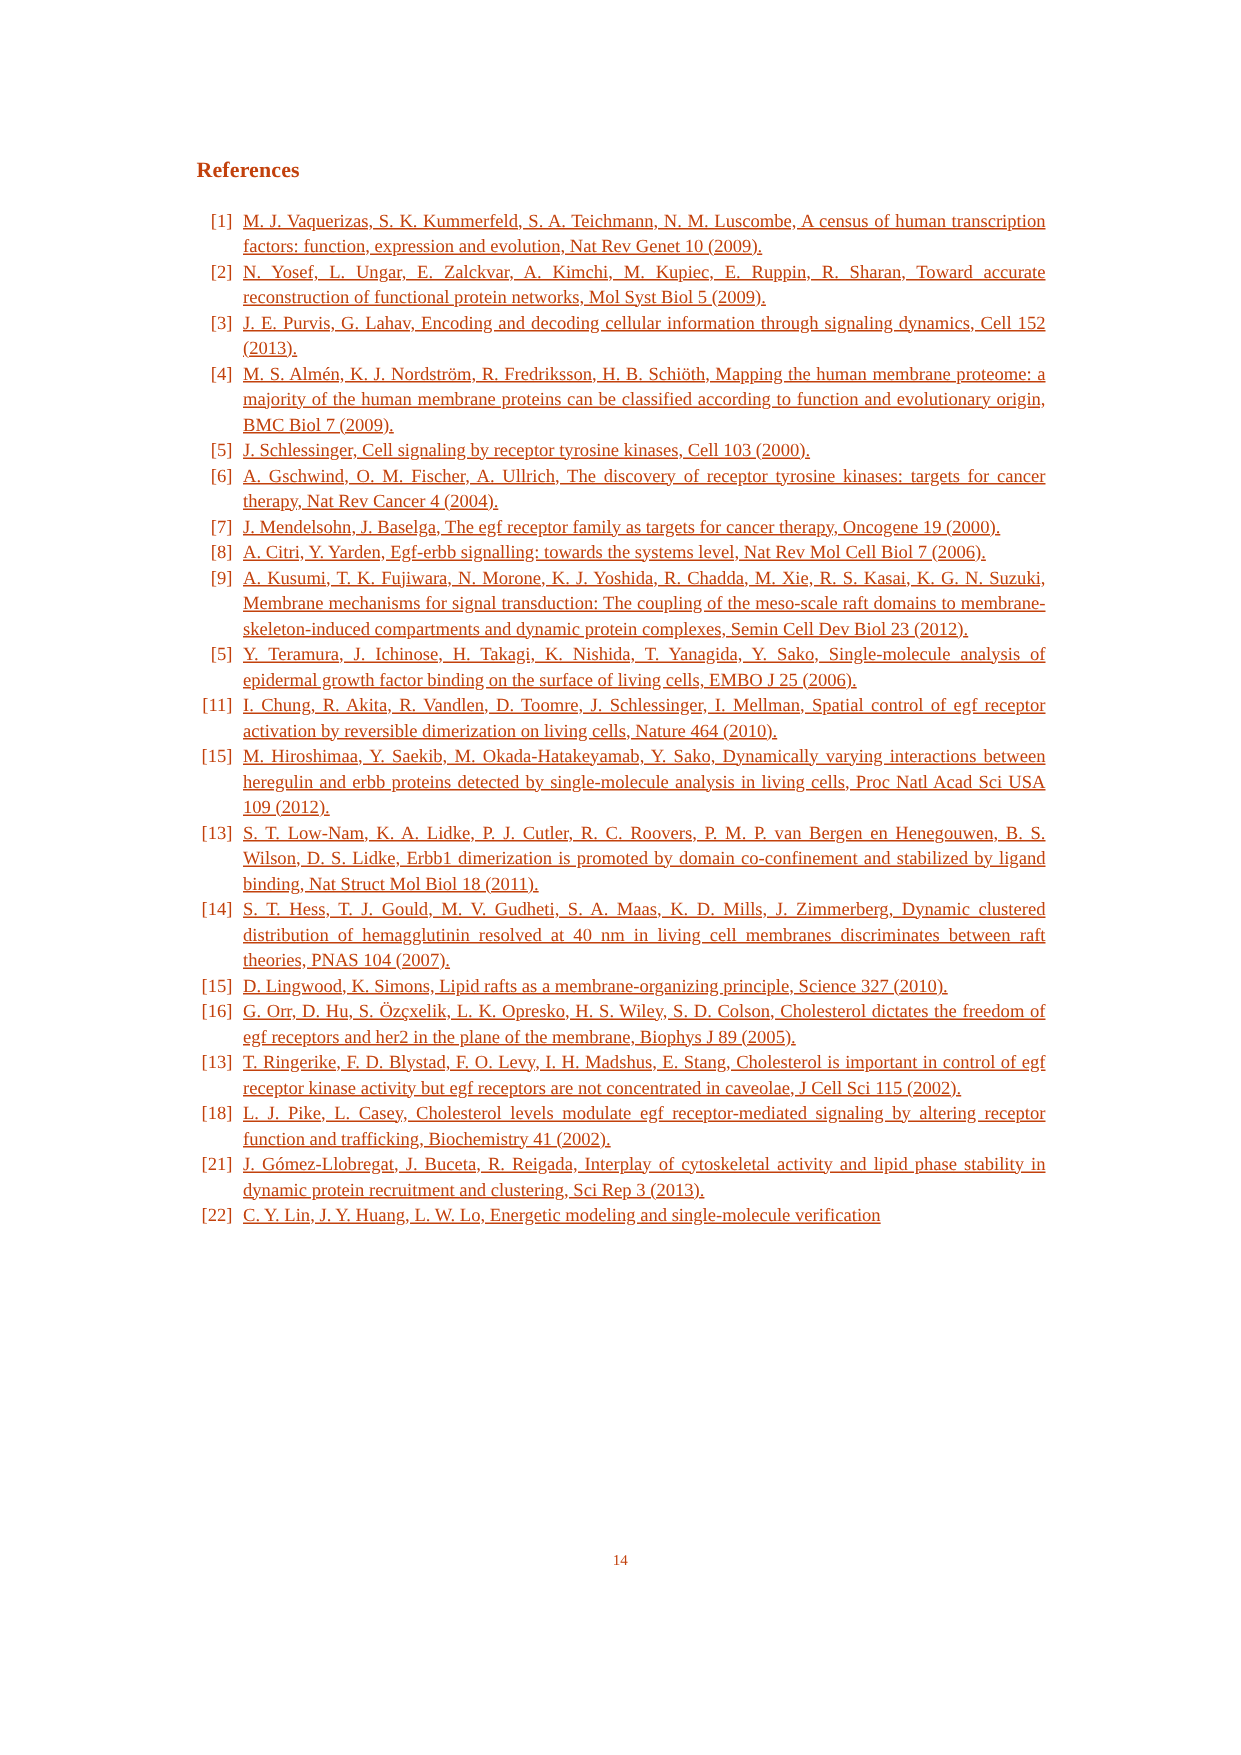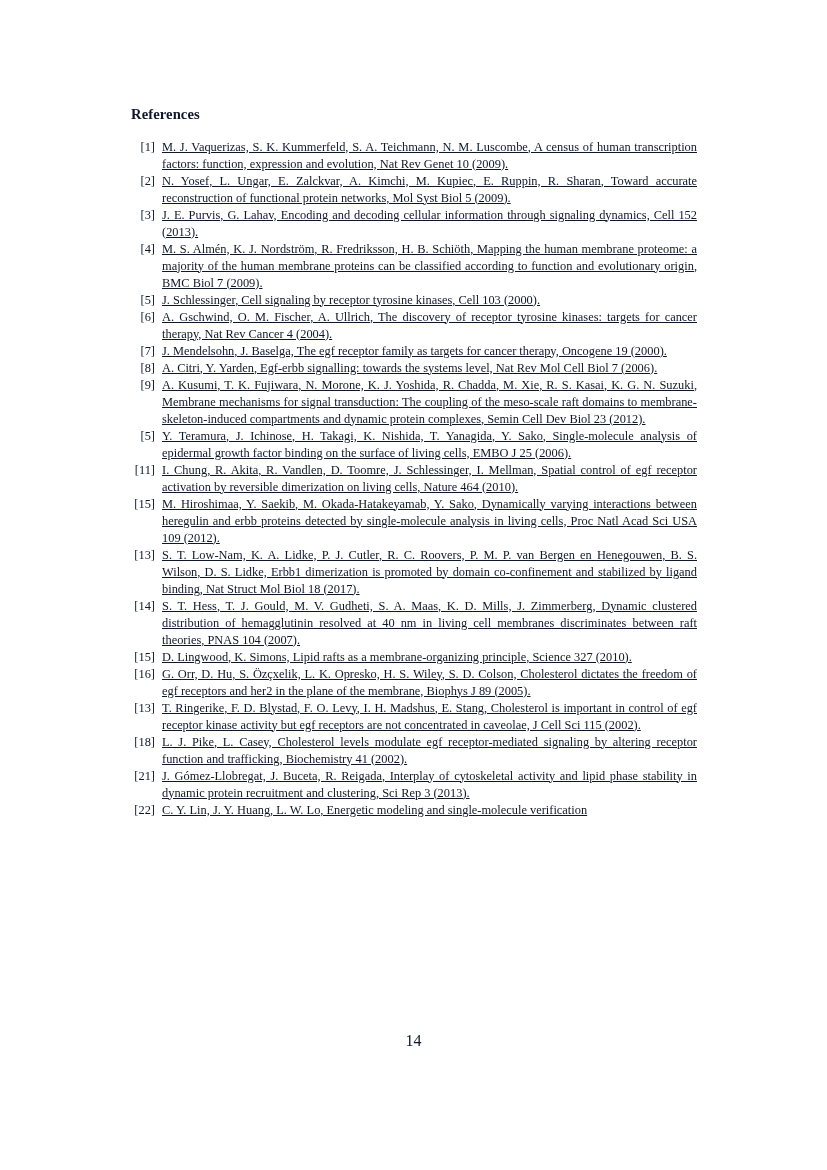--- a/index.html
+++ b/index.html
@@ -6,21 +6,21 @@
     margin: 0;
     padding: 0;
     background: #ffffff;
   }
   .page {
     position: relative;
     width: 827px;
     height: 1170px;
     background: #ffffff;
     font-family: "Liberation Serif", "DejaVu Serif", serif;
-    color: #0f172a;
+    color: #c2410c;
     overflow: hidden;
   }
   .content {
     position: absolute;
     left: 131px;
     top: 106px;
     width: 566px;
   }
   .section-title {
     font-size: 14.6px;
@@ -57,21 +57,21 @@
   .bibitem .bibtext {
     display: block;
     text-decoration: underline;
   }
   .page-number {
     position: absolute;
     left: 0;
     right: 0;
     top: 1032px;
     text-align: center;
-    font-size: 16px;
+    font-size: 10px;
     line-height: 17px;
   }
 </style>
 </head>
 <body>
 
 <div class="page">
 
   <div class="content">
 
@@ -121,21 +121,21 @@
         <li class="bibitem">
           <span class="biblabel">[11]</span>
           <span class="bibtext">I. Chung, R. Akita, R. Vandlen, D. Toomre, J. Schlessinger, I. Mellman, Spatial control of egf receptor activation by reversible dimerization on living cells, Nature 464 (2010).</span>
         </li>
         <li class="bibitem">
           <span class="biblabel">[15]</span>
           <span class="bibtext">M. Hiroshimaa, Y. Saekib, M. Okada-Hatakeyamab, Y. Sako, Dynamically varying interactions between heregulin and erbb proteins detected by single-molecule analysis in living cells, Proc Natl Acad Sci USA 109 (2012).</span>
         </li>
         <li class="bibitem">
           <span class="biblabel">[13]</span>
-          <span class="bibtext">S. T. Low-Nam, K. A. Lidke, P. J. Cutler, R. C. Roovers, P. M. P. van Bergen en Henegouwen, B. S. Wilson, D. S. Lidke, Erbb1 dimerization is promoted by domain co-confinement and stabilized by ligand binding, Nat Struct Mol Biol 18 (2017).</span>
+          <span class="bibtext">S. T. Low-Nam, K. A. Lidke, P. J. Cutler, R. C. Roovers, P. M. P. van Bergen en Henegouwen, B. S. Wilson, D. S. Lidke, Erbb1 dimerization is promoted by domain co-confinement and stabilized by ligand binding, Nat Struct Mol Biol 18 (2011).</span>
         </li>
         <li class="bibitem">
           <span class="biblabel">[14]</span>
           <span class="bibtext">S. T. Hess, T. J. Gould, M. V. Gudheti, S. A. Maas, K. D. Mills, J. Zimmerberg, Dynamic clustered distribution of hemagglutinin resolved at 40 nm in living cell membranes discriminates between raft theories, PNAS 104 (2007).</span>
         </li>
         <li class="bibitem">
           <span class="biblabel">[15]</span>
           <span class="bibtext">D. Lingwood, K. Simons, Lipid rafts as a membrane-organizing principle, Science 327 (2010).</span>
         </li>
         <li class="bibitem">

